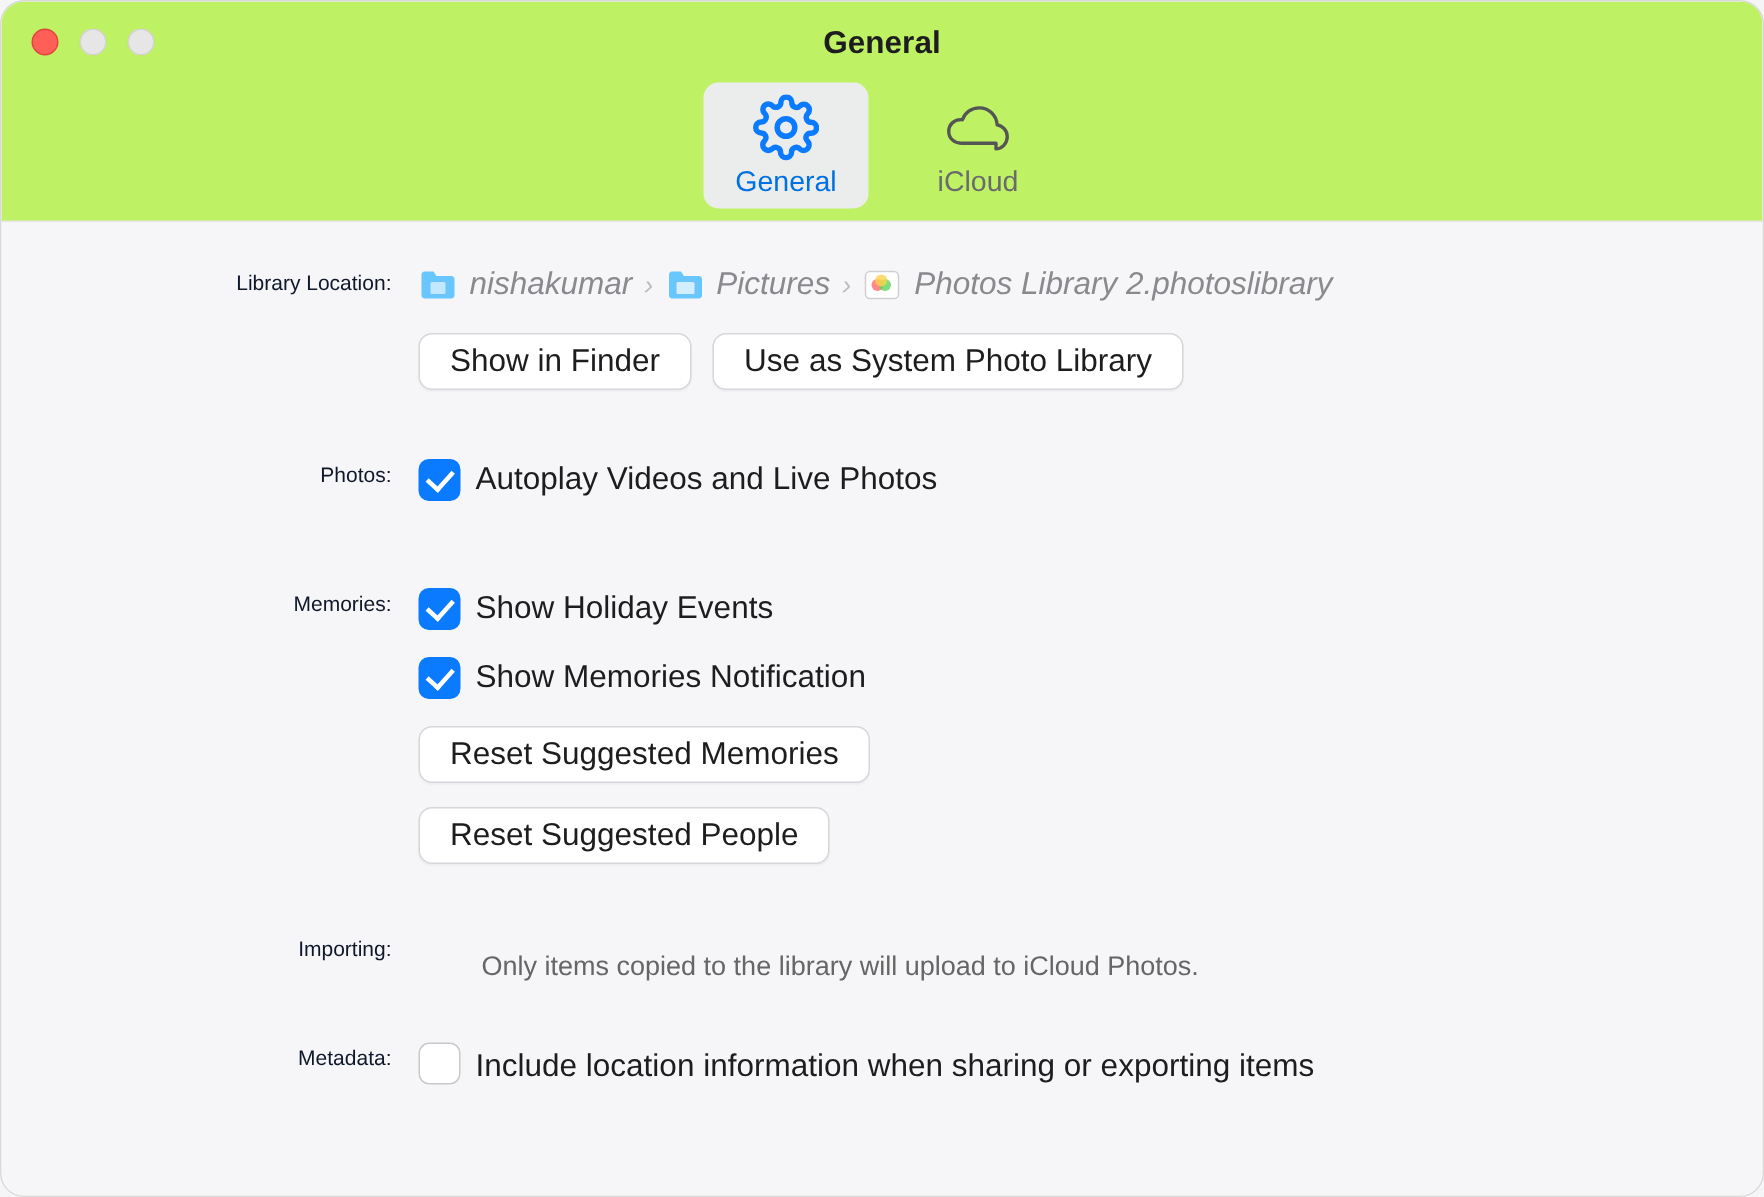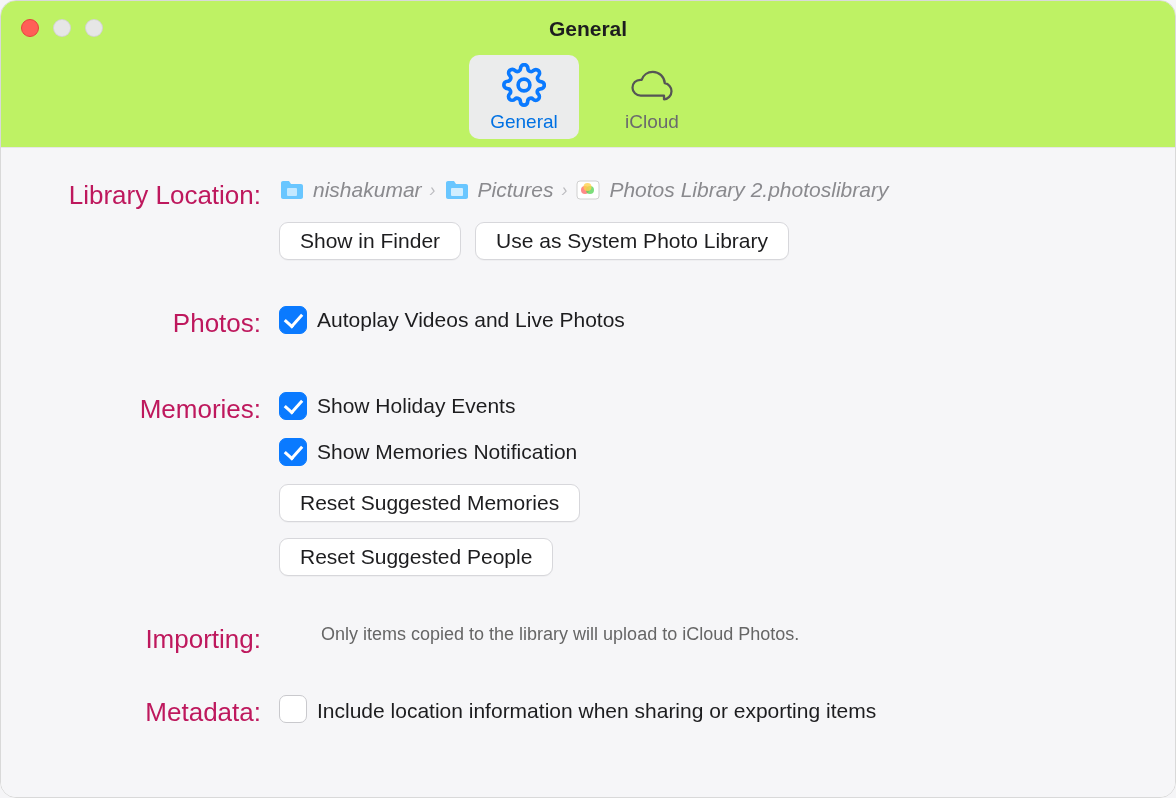--- a/index.html
+++ b/index.html
@@ -70,22 +70,22 @@
   }
   .row {
     display: flex;
     align-items: flex-start;
     margin-bottom: 26px;
   }
   .label-col {
     width: 238px;
     text-align: right;
     padding-right: 18px;
-    font-size: 26px;
-    color: #be185d;
+    font-size: 14px;
+    color: #0f172a;
     padding-top: 2px;
   }
   .value-col {
     flex: 1;
   }
   .breadcrumb {
     display: flex;
     align-items: center;
     flex-wrap: wrap;
     gap: 8px;
@@ -114,21 +114,21 @@
   }
   .check-row {
     display: flex;
     align-items: center;
     gap: 10px;
     margin-bottom: 12px;
   }
   .note {
     color: #666;
     font-size: 18px;
-    margin-top: 2px;
+    margin-top: 12px;
     margin-left: 42px;
   }
   input[type="checkbox"].mac {
     appearance: none;
     width: 28px; height: 28px;
     border-radius: 7px;
     border: 1px solid #c9c9cd;
     background: #fff;
     position: relative;
     cursor: pointer;

